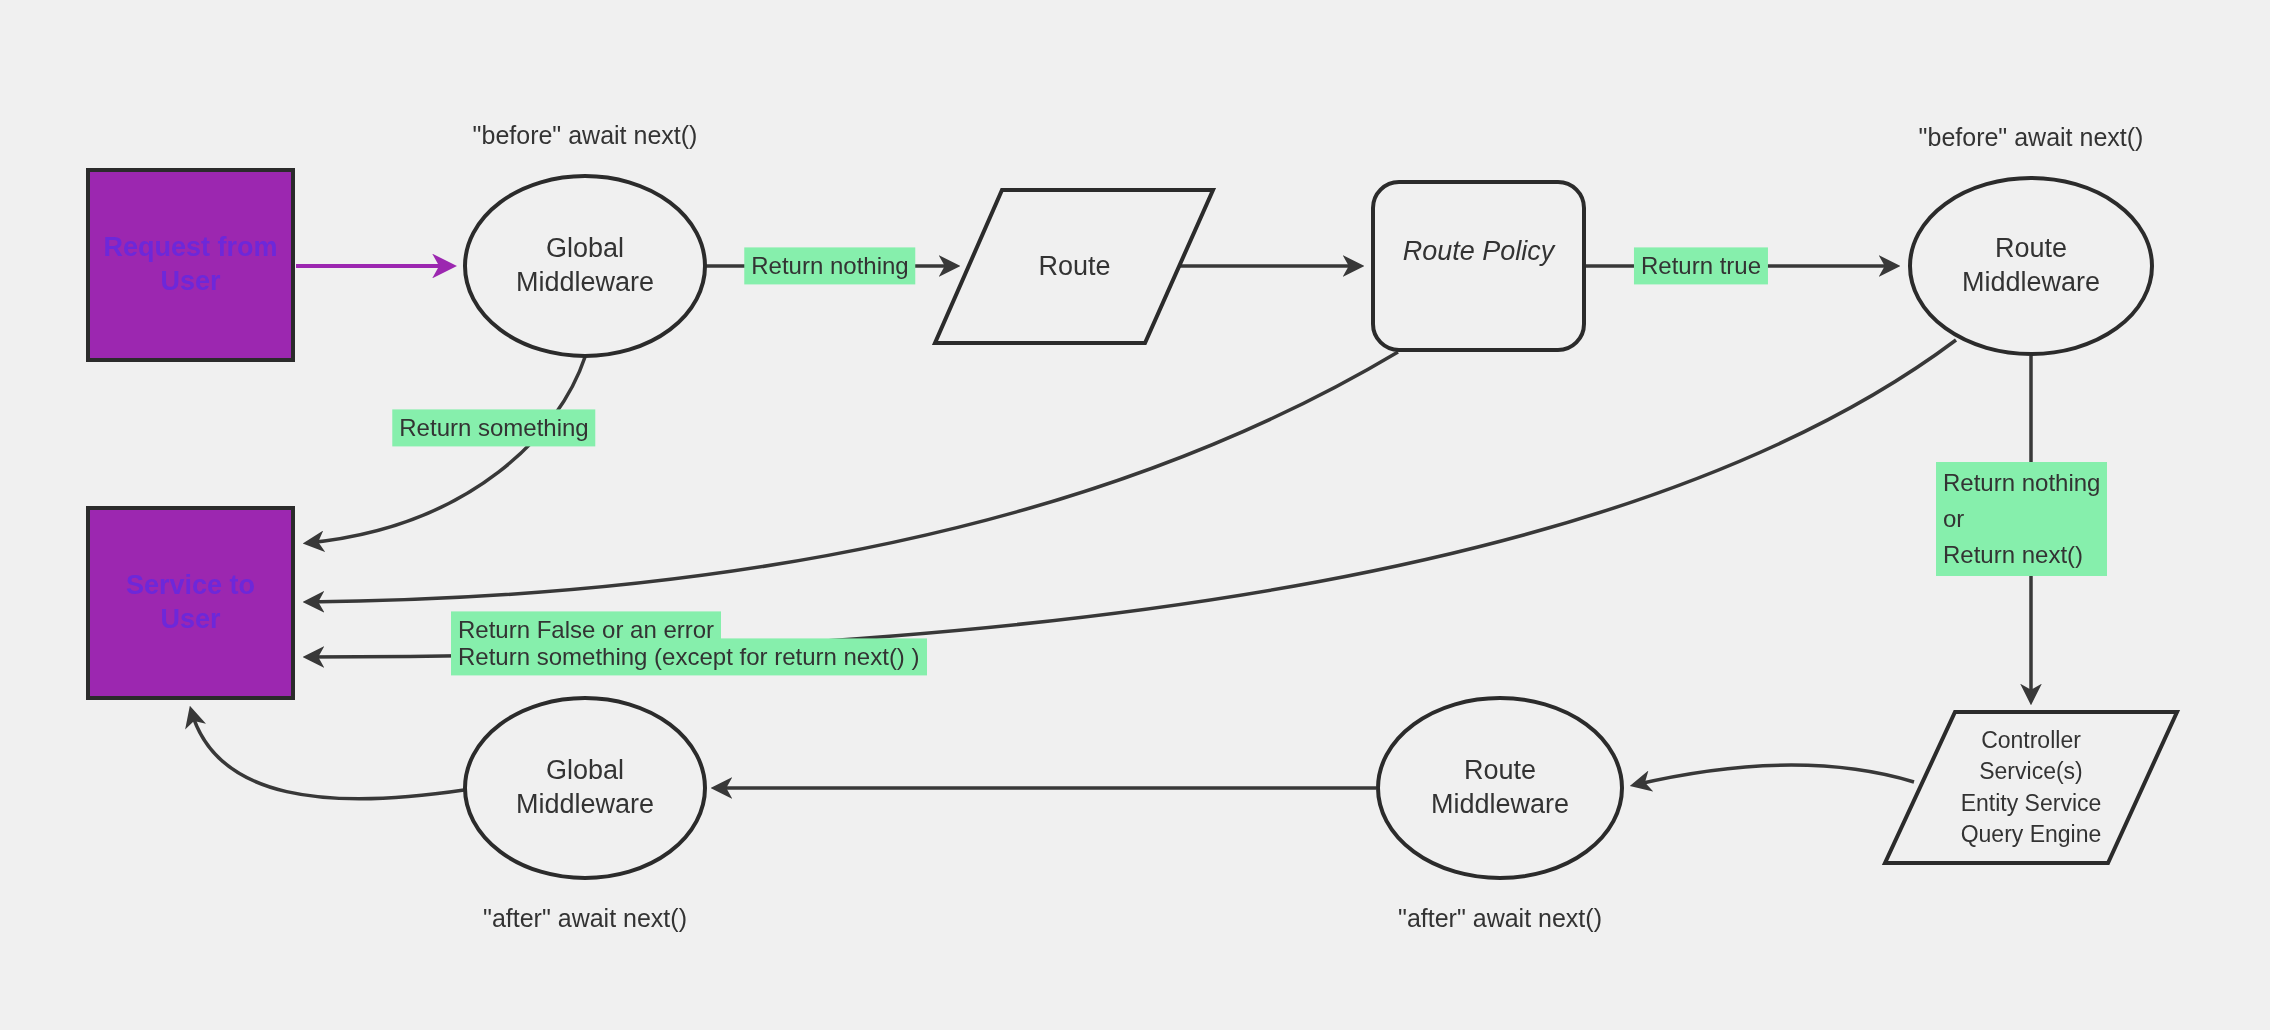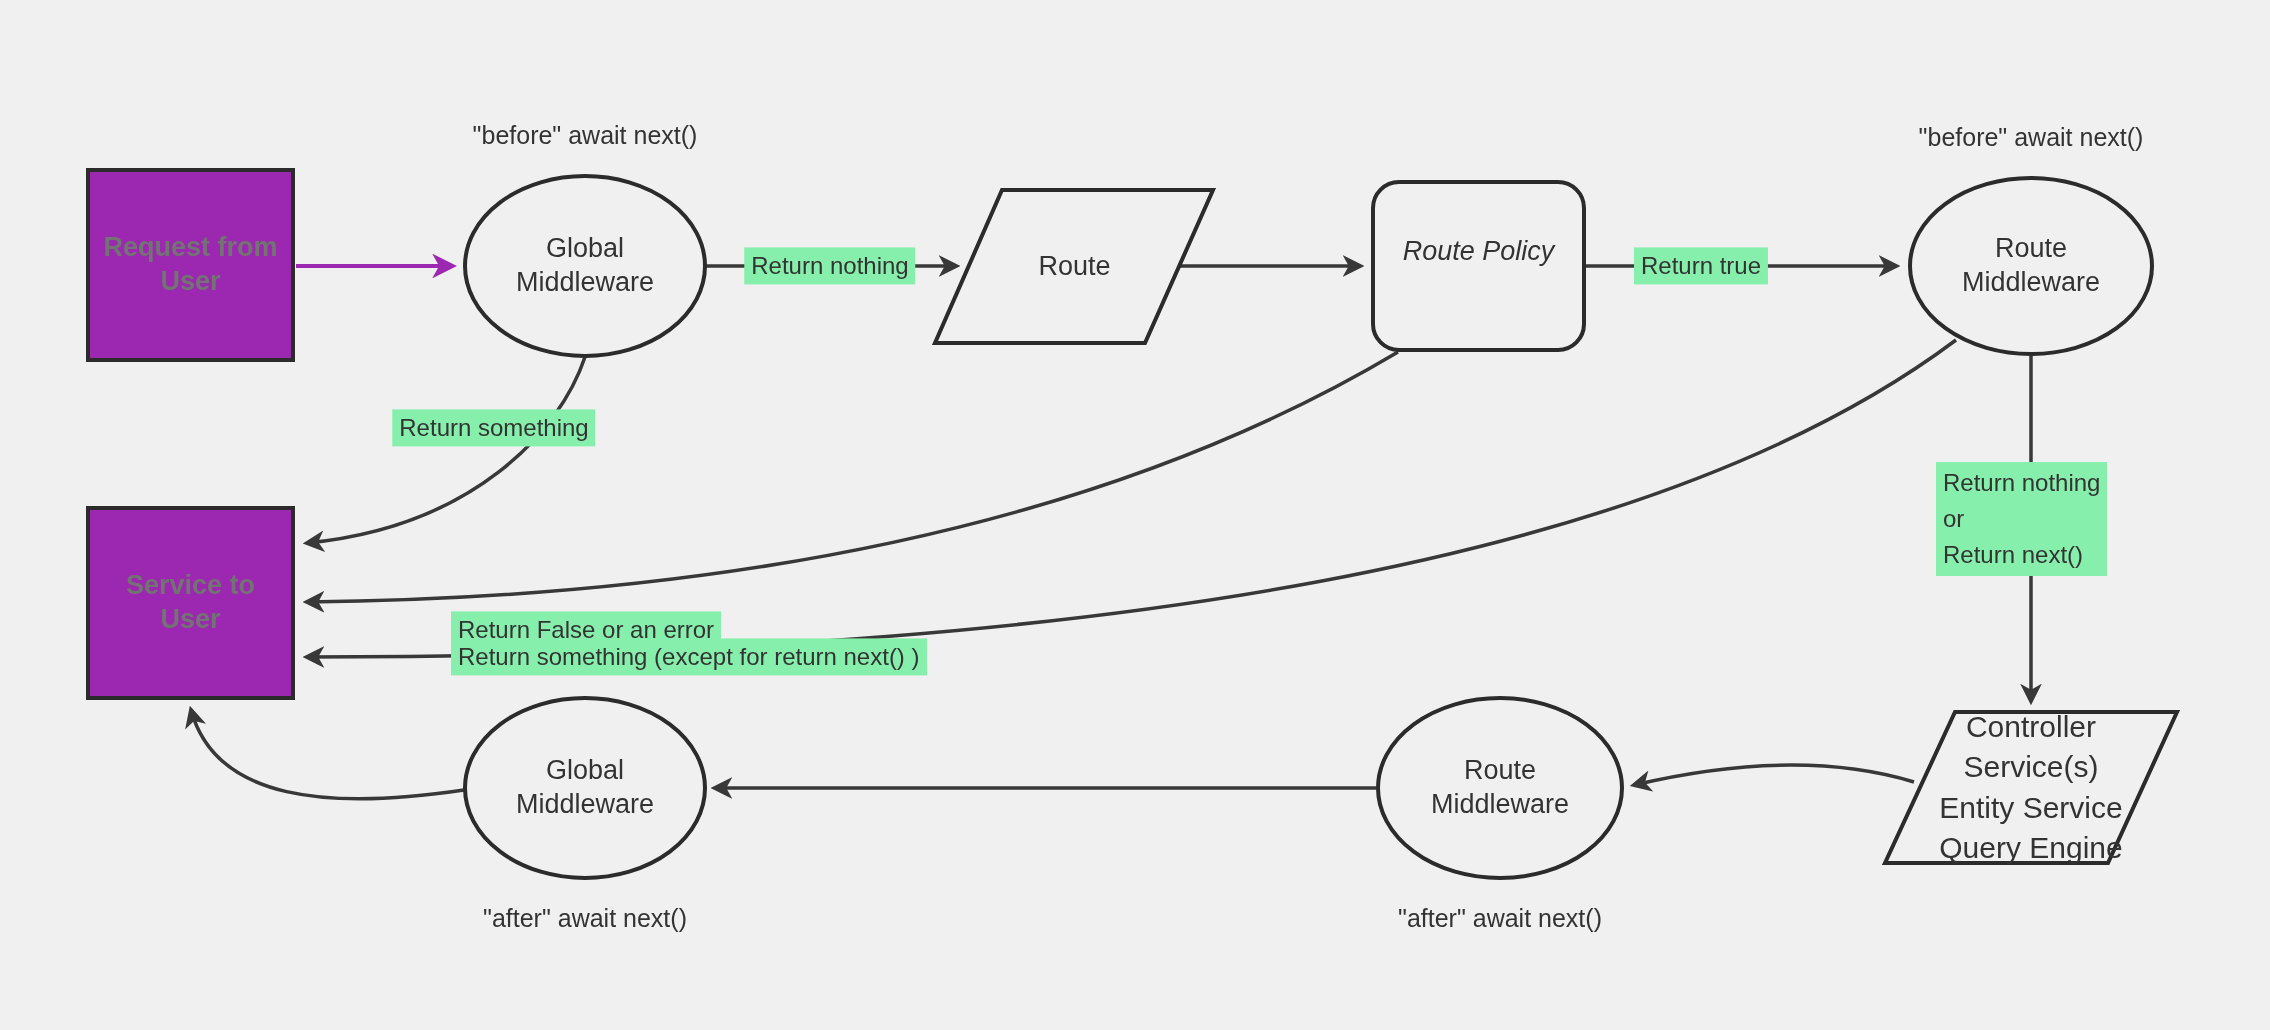--- a/index.html
+++ b/index.html
@@ -29,25 +29,25 @@
   }
   .node-label {
     display: flex;
     align-items: center;
     justify-content: center;
     text-align: center;
     font-size: 27px;
     line-height: 1.25;
   }
   .node-label.white {
-    color: #737373;
+    color: #6d28d9;
     font-weight: bold;
   }
   .node-label.small {
-    font-size: 30px;
+    font-size: 23px;
     line-height: 1.35;
   }
   .edge-label {
     font-size: 24px;
     background: #86efac;
     padding: 3px 7px;
   }
   .edge-label.centered {
     transform: translate(-50%, -50%);
     text-align: center;

